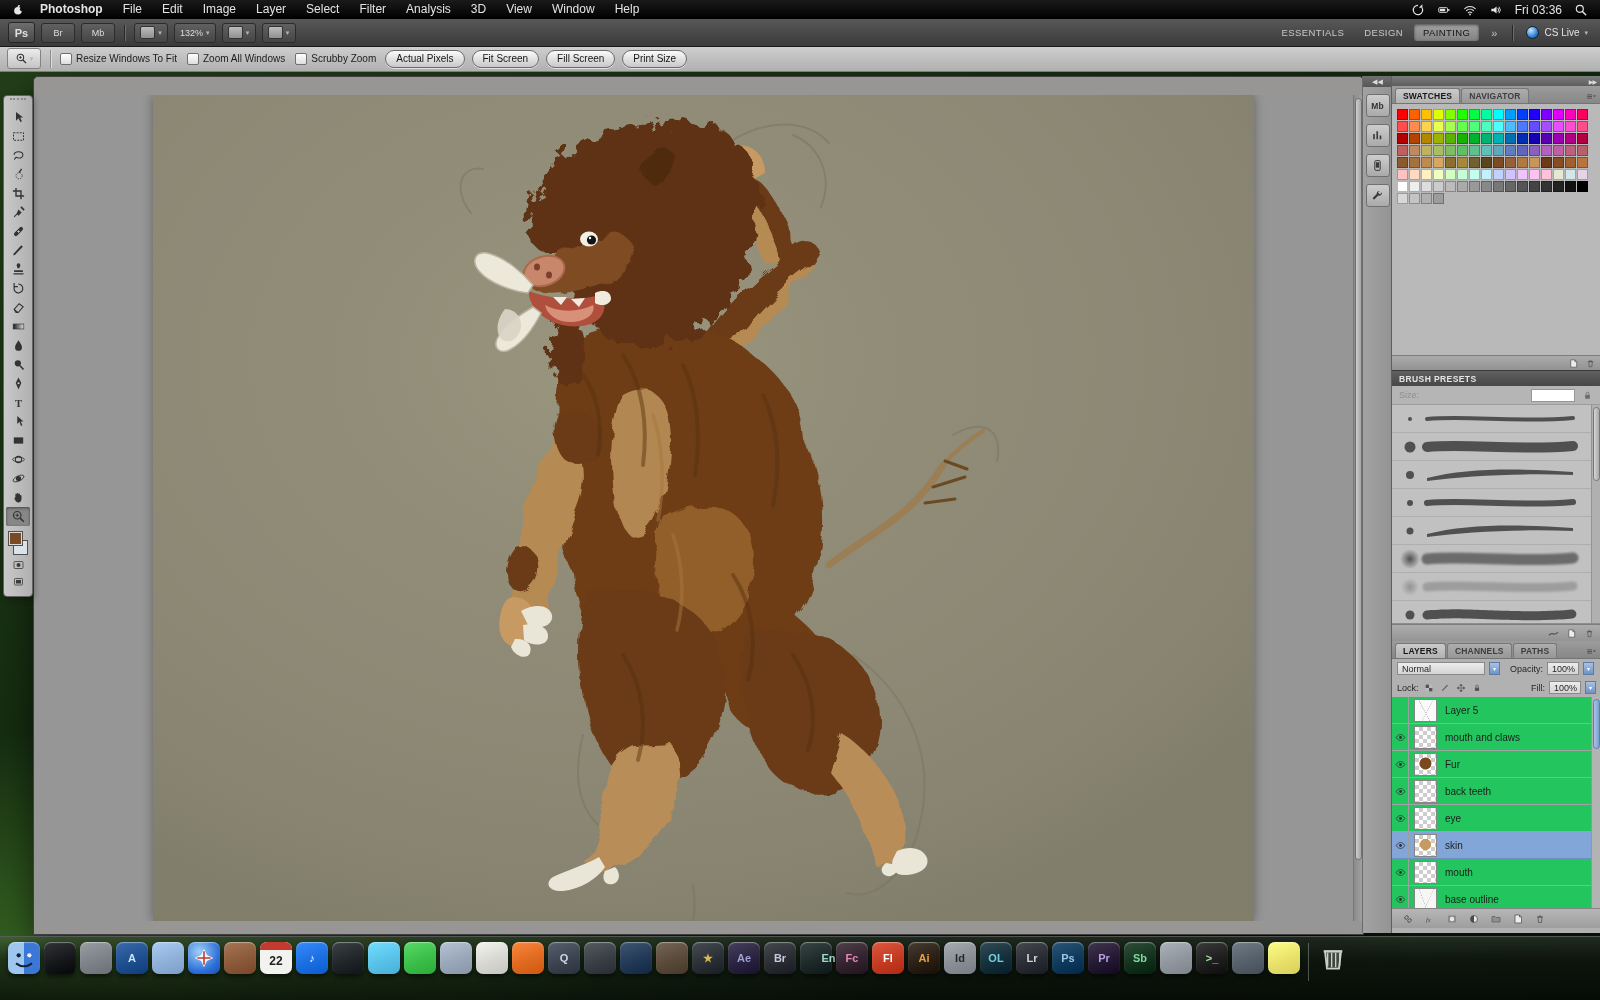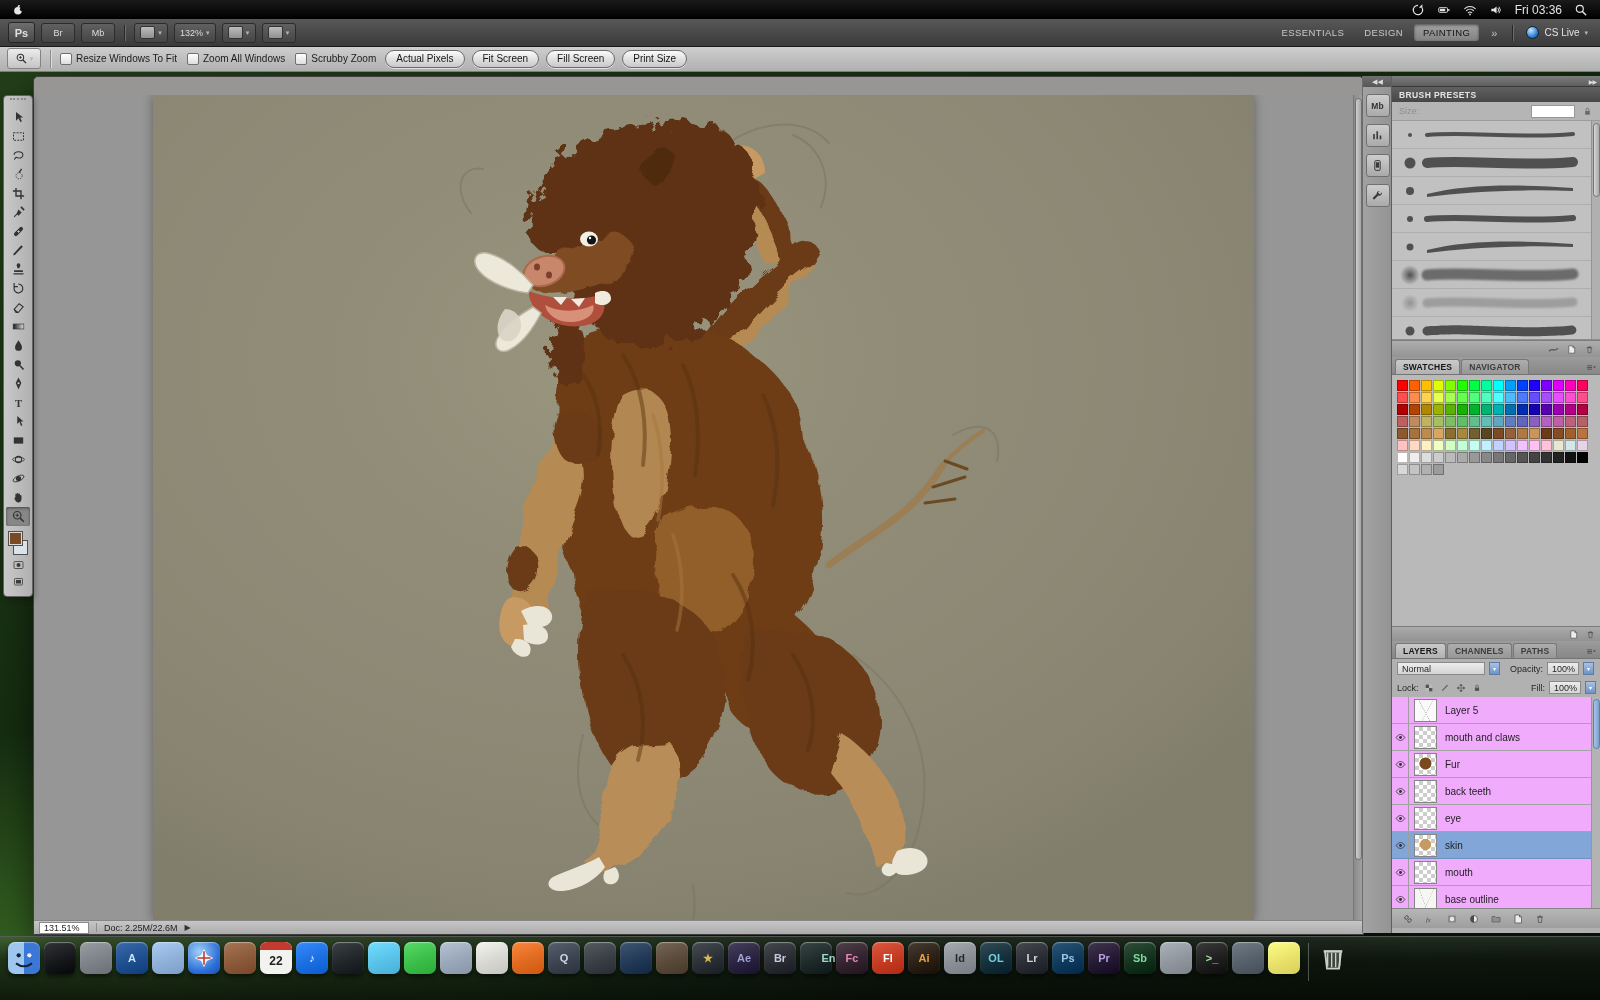--- a/index.html
+++ b/index.html
@@ -128,21 +128,21 @@
     justify-content:flex-end;gap:5px;padding:0 5px;align-items:center}
 
   .lp-row{display:flex;align-items:center;gap:4px;padding:0 5px;height:19px;font-size:9px;color:#262626;background:#b1b1b1}
   .dropdown{background:linear-gradient(#ececec,#d4d4d4);border:1px solid #8a8a8a;height:13px;display:flex;align-items:center;
     font-size:9px;padding:0 4px;gap:3px;box-sizing:border-box}
   .stepper{width:11px;height:13px;background:linear-gradient(#a9c2e4,#6f93c4);border:1px solid #5b7cab;color:#fff;font-size:6px;
     display:flex;align-items:center;justify-content:center;box-sizing:border-box}
   .lockrow-ic{width:12px;height:12px;display:flex;align-items:center;justify-content:center}
   .lockrow-ic svg{width:10px;height:10px}
   .layer-list{height:211px;background:#bcbcbc;position:relative;overflow:hidden}
-  .lrow{height:26px;display:flex;align-items:center;border-bottom:1px solid #a3a3a3;font-size:10px;color:#1d1d1d;background:#f0abfc}
+  .lrow{height:26px;display:flex;align-items:center;border-bottom:1px solid #a3a3a3;font-size:10px;color:#1d1d1d;background:#22c55e}
   .lrow.selected{background:#83a6d8;border-bottom-color:#6d90c0}
   .eye-cell{width:17px;height:26px;border-right:1px solid #9e9e9e;display:flex;align-items:center;justify-content:center;box-sizing:border-box}
   .eye-cell svg{width:13px;height:11px}
   .thumb{width:23px;height:23px;margin:0 5px;border:1px solid #858585;background:#fff;box-sizing:border-box;flex:none}
   .checkerbg{background-image:linear-gradient(45deg,#cdcdcd 25%,transparent 25%,transparent 75%,#cdcdcd 75%),
     linear-gradient(45deg,#cdcdcd 25%,transparent 25%,transparent 75%,#cdcdcd 75%);
     background-size:8px 8px;background-position:0 0,4px 4px;background-color:#fff}
   .thumb.fur{background-image:radial-gradient(circle at 50% 45%,#7a4a1e 0 36%,rgba(0,0,0,0) 40%),
     linear-gradient(45deg,#cdcdcd 25%,transparent 25%,transparent 75%,#cdcdcd 75%),
     linear-gradient(45deg,#cdcdcd 25%,transparent 25%,transparent 75%,#cdcdcd 75%);
@@ -184,20 +184,34 @@
 <div class="screen">
 
   <div class="menu-bar">
     <span class="apple">
       <svg viewBox="0 0 24 24">
           <circle cx="11" cy="13.5" r="7" fill="#e6e6e6"></circle>
           <circle cx="18" cy="10.5" r="3.4" fill="#0d0d0d"></circle>
           <ellipse cx="12.5" cy="4.6" rx="2.4" ry="1.5" fill="#e6e6e6" transform="rotate(-35 12.5 4.6)"></ellipse>
         </svg>
     </span>
+    <span id="menu-items" style="display:flex">
+        <span class="menu-item app">Photoshop</span>
+        <span class="menu-item">File</span>
+        <span class="menu-item">Edit</span>
+        <span class="menu-item">Image</span>
+        <span class="menu-item">Layer</span>
+        <span class="menu-item">Select</span>
+        <span class="menu-item">Filter</span>
+        <span class="menu-item">Analysis</span>
+        <span class="menu-item">3D</span>
+        <span class="menu-item">View</span>
+        <span class="menu-item">Window</span>
+        <span class="menu-item">Help</span>
+      </span>
     <span class="mb-right">
       <span id="mb-status-icons" style="display:flex;gap:12px;align-items:center">
           <span class="mb-ic">
             <svg viewBox="0 0 24 24" xmlns="http://www.w3.org/2000/svg">
               <path d="M12 4a8 8 0 106.9 4" fill="none" stroke="#e3e3e3" stroke-width="2"></path>
               <path d="M19.5 2v6h-6z" fill="#e3e3e3"></path>
             </svg>
           </span>
           <span class="mb-ic">
             <svg viewBox="0 0 24 24" xmlns="http://www.w3.org/2000/svg">
@@ -556,26 +570,20 @@
           <g stroke="#a9763d" stroke-width="3.5" fill="none" opacity=".5" stroke-linecap="round">
             <path d="M500 320 C510 350 512 390 505 425"></path>
             <path d="M520 440 C530 470 532 505 524 535"></path>
           </g>
         </svg>
       </div>
       <div class="doc-vscroll">
         <div class="doc-vthumb"></div>
       </div>
     </div>
-    <div class="doc-status">
-      <span class="zoom-box">131.51%</span>
-      <span class="status-sep"></span>
-      <span>Doc: 2.25M/22.6M</span>
-      <span class="status-arrow">▶</span>
-    </div>
   </div>
 
   <div class="side-strip">
     <div class="strip-top">◀◀</div>
     <div id="strip-icons">
         <div class="strip-btn">Mb</div>
         <div class="strip-btn">
           <svg viewBox="0 0 24 24" xmlns="http://www.w3.org/2000/svg">
             <path d="M4 19V9h3v10zM10 19V4h3v15zM16 19v-7h3v7z" fill="#3a3a3a"></path>
           </svg>
@@ -589,121 +597,20 @@
         <div class="strip-btn">
           <svg viewBox="0 0 24 24" xmlns="http://www.w3.org/2000/svg">
             <path d="M20 6a5 5 0 01-6.5 6L7 18.5a2 2 0 11-3-3L10.5 9A5 5 0 0116 3.5L13 6.5 16.5 10z" fill="#3a3a3a"></path>
           </svg>
         </div>
       </div>
   </div>
 
   <div class="panels">
     <div class="panels-top">▶▶</div>
-
-    <div>
-      <div class="bp-header">
-          <span>BRUSH PRESETS</span>
-        </div>
-      <div class="bp-size-row">
-        <span>Size:</span>
-        <span class="bp-size-input"></span>
-        <span class="mini-ic">
-            <svg viewBox="0 0 24 24">
-              <rect x="7" y="11" width="10" height="8" fill="#6a6a6a"></rect>
-              <path d="M9 11V8a3 3 0 016 0v3" fill="none" stroke="#6a6a6a" stroke-width="1.8"></path>
-            </svg>
-          </span>
-      </div>
-      <div class="bp-list" id="bp-list">
-
-      <div class="bp-row">
-            <svg viewBox="0 0 186 24" xmlns="http://www.w3.org/2000/svg">
-              <circle cx="13" cy="12" r="2" fill="#3c3c3c" opacity="0.85"></circle>
-              <path d="M30 12 C70 8 120 16 176 11" fill="none" stroke="#3c3c3c" stroke-width="4" stroke-linecap="round" opacity="0.85"></path>
-            </svg>
-          </div>
-          <div class="bp-row">
-            <svg viewBox="0 0 186 24" xmlns="http://www.w3.org/2000/svg">
-              <circle cx="13" cy="12" r="5.5" fill="#3c3c3c" opacity="0.85"></circle>
-              <path d="M30 12 C70 8 120 16 176 11" fill="none" stroke="#3c3c3c" stroke-width="10" stroke-linecap="round" opacity="0.85"></path>
-            </svg>
-          </div>
-          <div class="bp-row">
-            <svg viewBox="0 0 186 24" xmlns="http://www.w3.org/2000/svg">
-              <circle cx="13" cy="12" r="4" fill="#3c3c3c" opacity="0.85"></circle>
-              <path d="M30 15 C70 5 120 5 176 9 L176 12 C120 10 70 13 30 18 Z" fill="#3c3c3c" opacity="0.85"></path>
-            </svg>
-          </div>
-          <div class="bp-row">
-            <svg viewBox="0 0 186 24" xmlns="http://www.w3.org/2000/svg">
-              <circle cx="13" cy="12" r="3" fill="#3c3c3c" opacity="0.85"></circle>
-              <path d="M30 12 C70 8 120 16 176 11" fill="none" stroke="#3c3c3c" stroke-width="6" stroke-linecap="round" opacity="0.85"></path>
-            </svg>
-          </div>
-          <div class="bp-row">
-            <svg viewBox="0 0 186 24" xmlns="http://www.w3.org/2000/svg">
-              <circle cx="13" cy="12" r="3.5" fill="#3c3c3c" opacity="0.85"></circle>
-              <path d="M30 15 C70 5 120 5 176 9 L176 12 C120 10 70 13 30 18 Z" fill="#3c3c3c" opacity="0.85"></path>
-            </svg>
-          </div>
-          <div class="bp-row">
-            <svg viewBox="0 0 186 24" xmlns="http://www.w3.org/2000/svg">
-              <defs>
-                <radialGradient id="sd5">
-                  <stop offset="0" stop-color="#3c3c3c"></stop>
-                  <stop offset="1" stop-color="#3c3c3c" stop-opacity="0"></stop>
-                </radialGradient>
-              </defs>
-              <circle cx="13" cy="12" r="10" fill="url(#sd5)" opacity="0.85"></circle>
-              <path d="M30 12 C70 8 120 16 176 11" fill="none" stroke="#3c3c3c" stroke-width="11" stroke-linecap="round" opacity="0.6375" filter="blur(1px)"></path>
-            </svg>
-          </div>
-          <div class="bp-row">
-            <svg viewBox="0 0 186 24" xmlns="http://www.w3.org/2000/svg">
-              <defs>
-                <radialGradient id="sd6">
-                  <stop offset="0" stop-color="#3c3c3c"></stop>
-                  <stop offset="1" stop-color="#3c3c3c" stop-opacity="0"></stop>
-                </radialGradient>
-              </defs>
-              <circle cx="13" cy="12" r="9" fill="url(#sd6)" opacity="0.35"></circle>
-              <path d="M30 12 C70 8 120 16 176 11" fill="none" stroke="#3c3c3c" stroke-width="9" stroke-linecap="round" opacity="0.26249999999999996" filter="blur(1px)"></path>
-            </svg>
-          </div>
-          <div class="bp-row">
-            <svg viewBox="0 0 186 24" xmlns="http://www.w3.org/2000/svg">
-              <circle cx="13" cy="12" r="4.5" fill="#3c3c3c" opacity="0.85"></circle>
-              <path d="M30 12 C70 8 120 16 176 11" fill="none" stroke="#3c3c3c" stroke-width="9" stroke-linecap="round" opacity="0.85" stroke-dasharray="5 2"></path>
-            </svg>
-          </div>
-          <div class="bp-scroll">
-            <div class="bp-thumb"></div>
-          </div>
-        </div>
-      <div class="bp-foot">
-        <span class="mini-ic">
-            <svg viewBox="0 0 24 24">
-              <path d="M3 15 C8 8 16 18 21 10" fill="none" stroke="#4a4a4a" stroke-width="2.4" stroke-linecap="round"></path>
-            </svg>
-          </span>
-        <span class="mini-ic">
-            <svg viewBox="0 0 24 24">
-              <path d="M6 4h9l4 4v12H6z" fill="#ededed" stroke="#555" stroke-width="1.6"></path>
-              <path d="M15 4v4h4" fill="none" stroke="#555" stroke-width="1.6"></path>
-            </svg>
-          </span>
-        <span class="mini-ic">
-            <svg viewBox="0 0 24 24">
-              <path d="M8 8h8l-1 11H9z" fill="none" stroke="#555" stroke-width="1.6"></path>
-              <path d="M6 8h12M10 8V6h4v2" stroke="#555" stroke-width="1.6" fill="none"></path>
-            </svg>
-          </span>
-      </div>
-    </div>
 
     <div>
       <div class="panel-tabs" id="swatch-tabs">
           <span class="ptab active">SWATCHES</span>
           <span class="ptab">NAVIGATOR</span>
           <span class="pmenu">
             <svg viewBox="0 0 20 12" xmlns="http://www.w3.org/2000/svg">
               <path d="M2 3h9M2 6h9M2 9h9" stroke="#3a3a3a" stroke-width="1.2"></path>
               <path d="M13 4l2.5 3L18 4z" fill="#3a3a3a"></path>
             </svg>
@@ -839,20 +746,121 @@
         <span class="mini-ic">
             <svg viewBox="0 0 24 24">
               <path d="M8 8h8l-1 11H9z" fill="none" stroke="#555" stroke-width="1.6"></path>
               <path d="M6 8h12M10 8V6h4v2" stroke="#555" stroke-width="1.6" fill="none"></path>
             </svg>
           </span>
       </div>
     </div>
 
     <div>
+      <div class="bp-header">
+          <span>BRUSH PRESETS</span>
+        </div>
+      <div class="bp-size-row">
+        <span>Size:</span>
+        <span class="bp-size-input"></span>
+        <span class="mini-ic">
+            <svg viewBox="0 0 24 24">
+              <rect x="7" y="11" width="10" height="8" fill="#6a6a6a"></rect>
+              <path d="M9 11V8a3 3 0 016 0v3" fill="none" stroke="#6a6a6a" stroke-width="1.8"></path>
+            </svg>
+          </span>
+      </div>
+      <div class="bp-list" id="bp-list">
+
+      <div class="bp-row">
+            <svg viewBox="0 0 186 24" xmlns="http://www.w3.org/2000/svg">
+              <circle cx="13" cy="12" r="2" fill="#3c3c3c" opacity="0.85"></circle>
+              <path d="M30 12 C70 8 120 16 176 11" fill="none" stroke="#3c3c3c" stroke-width="4" stroke-linecap="round" opacity="0.85"></path>
+            </svg>
+          </div>
+          <div class="bp-row">
+            <svg viewBox="0 0 186 24" xmlns="http://www.w3.org/2000/svg">
+              <circle cx="13" cy="12" r="5.5" fill="#3c3c3c" opacity="0.85"></circle>
+              <path d="M30 12 C70 8 120 16 176 11" fill="none" stroke="#3c3c3c" stroke-width="10" stroke-linecap="round" opacity="0.85"></path>
+            </svg>
+          </div>
+          <div class="bp-row">
+            <svg viewBox="0 0 186 24" xmlns="http://www.w3.org/2000/svg">
+              <circle cx="13" cy="12" r="4" fill="#3c3c3c" opacity="0.85"></circle>
+              <path d="M30 15 C70 5 120 5 176 9 L176 12 C120 10 70 13 30 18 Z" fill="#3c3c3c" opacity="0.85"></path>
+            </svg>
+          </div>
+          <div class="bp-row">
+            <svg viewBox="0 0 186 24" xmlns="http://www.w3.org/2000/svg">
+              <circle cx="13" cy="12" r="3" fill="#3c3c3c" opacity="0.85"></circle>
+              <path d="M30 12 C70 8 120 16 176 11" fill="none" stroke="#3c3c3c" stroke-width="6" stroke-linecap="round" opacity="0.85"></path>
+            </svg>
+          </div>
+          <div class="bp-row">
+            <svg viewBox="0 0 186 24" xmlns="http://www.w3.org/2000/svg">
+              <circle cx="13" cy="12" r="3.5" fill="#3c3c3c" opacity="0.85"></circle>
+              <path d="M30 15 C70 5 120 5 176 9 L176 12 C120 10 70 13 30 18 Z" fill="#3c3c3c" opacity="0.85"></path>
+            </svg>
+          </div>
+          <div class="bp-row">
+            <svg viewBox="0 0 186 24" xmlns="http://www.w3.org/2000/svg">
+              <defs>
+                <radialGradient id="sd5">
+                  <stop offset="0" stop-color="#3c3c3c"></stop>
+                  <stop offset="1" stop-color="#3c3c3c" stop-opacity="0"></stop>
+                </radialGradient>
+              </defs>
+              <circle cx="13" cy="12" r="10" fill="url(#sd5)" opacity="0.85"></circle>
+              <path d="M30 12 C70 8 120 16 176 11" fill="none" stroke="#3c3c3c" stroke-width="11" stroke-linecap="round" opacity="0.6375" filter="blur(1px)"></path>
+            </svg>
+          </div>
+          <div class="bp-row">
+            <svg viewBox="0 0 186 24" xmlns="http://www.w3.org/2000/svg">
+              <defs>
+                <radialGradient id="sd6">
+                  <stop offset="0" stop-color="#3c3c3c"></stop>
+                  <stop offset="1" stop-color="#3c3c3c" stop-opacity="0"></stop>
+                </radialGradient>
+              </defs>
+              <circle cx="13" cy="12" r="9" fill="url(#sd6)" opacity="0.35"></circle>
+              <path d="M30 12 C70 8 120 16 176 11" fill="none" stroke="#3c3c3c" stroke-width="9" stroke-linecap="round" opacity="0.26249999999999996" filter="blur(1px)"></path>
+            </svg>
+          </div>
+          <div class="bp-row">
+            <svg viewBox="0 0 186 24" xmlns="http://www.w3.org/2000/svg">
+              <circle cx="13" cy="12" r="4.5" fill="#3c3c3c" opacity="0.85"></circle>
+              <path d="M30 12 C70 8 120 16 176 11" fill="none" stroke="#3c3c3c" stroke-width="9" stroke-linecap="round" opacity="0.85" stroke-dasharray="5 2"></path>
+            </svg>
+          </div>
+          <div class="bp-scroll">
+            <div class="bp-thumb"></div>
+          </div>
+        </div>
+      <div class="bp-foot">
+        <span class="mini-ic">
+            <svg viewBox="0 0 24 24">
+              <path d="M3 15 C8 8 16 18 21 10" fill="none" stroke="#4a4a4a" stroke-width="2.4" stroke-linecap="round"></path>
+            </svg>
+          </span>
+        <span class="mini-ic">
+            <svg viewBox="0 0 24 24">
+              <path d="M6 4h9l4 4v12H6z" fill="#ededed" stroke="#555" stroke-width="1.6"></path>
+              <path d="M15 4v4h4" fill="none" stroke="#555" stroke-width="1.6"></path>
+            </svg>
+          </span>
+        <span class="mini-ic">
+            <svg viewBox="0 0 24 24">
+              <path d="M8 8h8l-1 11H9z" fill="none" stroke="#555" stroke-width="1.6"></path>
+              <path d="M6 8h12M10 8V6h4v2" stroke="#555" stroke-width="1.6" fill="none"></path>
+            </svg>
+          </span>
+      </div>
+    </div>
+
+    <div>
       <div class="panel-tabs" id="layers-tabs">
           <span class="ptab active">LAYERS</span>
           <span class="ptab">CHANNELS</span>
           <span class="ptab">PATHS</span>
           <span class="pmenu">
             <svg viewBox="0 0 20 12" xmlns="http://www.w3.org/2000/svg">
               <path d="M2 3h9M2 6h9M2 9h9" stroke="#3a3a3a" stroke-width="1.2"></path>
               <path d="M13 4l2.5 3L18 4z" fill="#3a3a3a"></path>
             </svg>
           </span>

